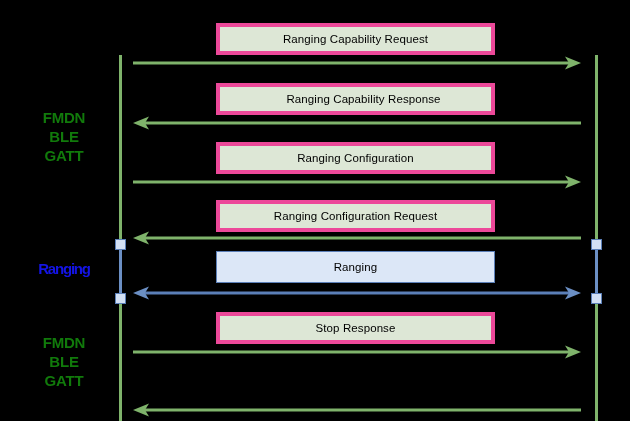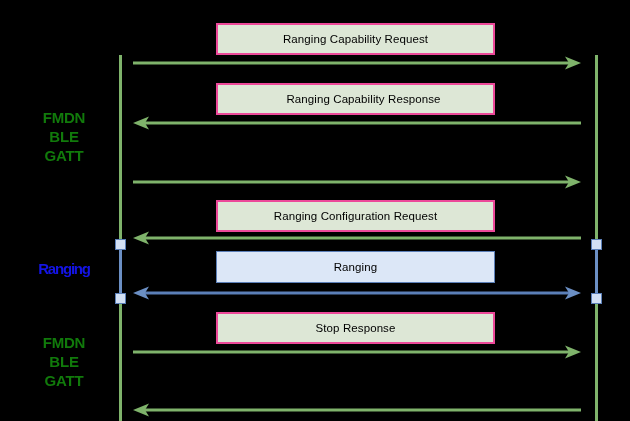--- a/index.html
+++ b/index.html
@@ -54,21 +54,21 @@
     box-sizing: border-box;
     display: flex;
     align-items: center;
     justify-content: center;
     font-size: 11.5px;
     color: #000000;
     letter-spacing: 0.1px;
   }
   .msg-box.green {
     background: #dde7d6;
-    border: 2px solid #ec4899;
+    border: 4px solid #ec4899;
   }
   .msg-box.blue {
     background: #dce7f7;
     border: 1px solid #5b7fb8;
   }
 
   
   .arrow {
     position: absolute;
     height: 14px;
@@ -133,20 +133,21 @@
   </div>
 
   <div class="msg-box green" style="top:83px;padding-left:16px;">Ranging Capability Response</div>
   <div class="arrow" style="left:133px; top:116px; width:448px;">
     <svg width="448" height="14" viewBox="0 0 448 14">
       <line x1="6" y1="7" x2="448" y2="7" stroke="#7fb36b" stroke-width="3"></line>
       <polygon points="0,7 16,0.5 12,7 16,13.5" fill="#7fb36b"></polygon>
     </svg>
   </div>
 
+  <div class="msg-box green" style="top:142px;">Ranging Configuration</div>
   <div class="arrow" style="left:133px; top:175px; width:448px;">
     <svg width="448" height="14" viewBox="0 0 448 14">
       <line x1="0" y1="7" x2="442" y2="7" stroke="#7fb36b" stroke-width="3"></line>
       <polygon points="448,7 432,0.5 436,7 432,13.5" fill="#7fb36b"></polygon>
     </svg>
   </div>
 
   <div class="msg-box green" style="top:200px;">Ranging Configuration Request</div>
   <div class="arrow" style="left:133px; top:231px; width:448px;">
     <svg width="448" height="14" viewBox="0 0 448 14">

